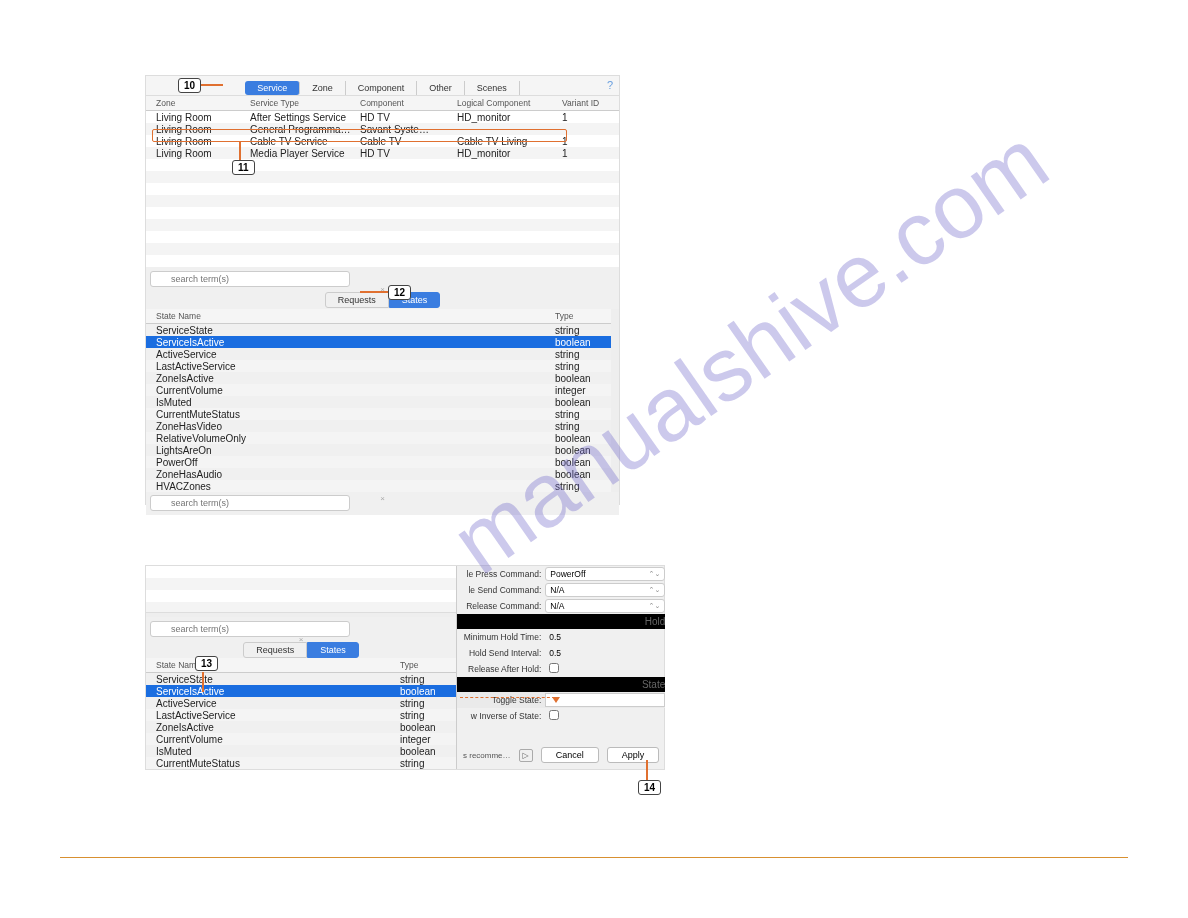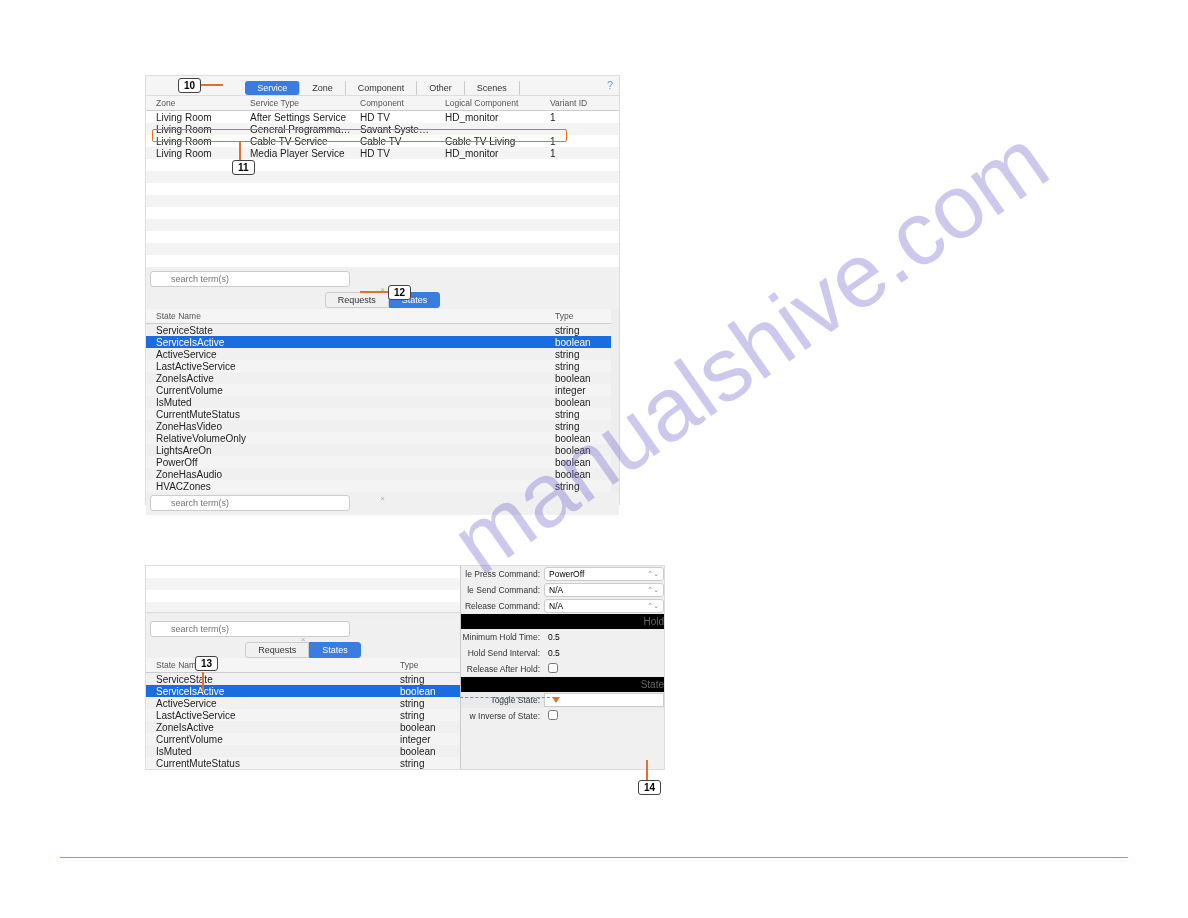--- a/index.html
+++ b/index.html
@@ -49,21 +49,21 @@
   .table-body { background: #fff; }
   .table-row { display: flex; font-size: 10px; color: #222; height: 12px; align-items: center; }
   .table-row > div { padding: 0 4px; overflow: hidden; white-space: nowrap; text-overflow: ellipsis; }
   .table-row.striped { background: #f4f4f4; }
   .table-row.selected { background: #1a6de0; color: #fff; }
   .blank-rows { height: 100px; background: repeating-linear-gradient(to bottom, #fff 0, #fff 12px, #f4f4f4 12px, #f4f4f4 24px); }
   
   .col-zone { width: 100px; padding-left: 10px !important; }
   .col-svc { width: 110px; }
   .col-comp { width: 85px; }
-  .col-logcomp { width: 105px; }
+  .col-logcomp { width: 105px; margin-left: 12px; }
   .col-var { width: 60px; }
   
   .col-sname { flex: 1; padding-left: 10px !important; }
   .col-stype { width: 60px; }
   .scroll-gutter { width: 8px; background: #eee; }
   
   .col-sname2 { width: 250px; padding-left: 10px !important; }
   .col-stype2 { width: 60px; }
   
   .search-bar { display: flex; padding: 4px; background: #f0f0f0; }
@@ -364,17 +364,23 @@
       <div class="section-head">State</div>
       <div class="form-row" style="background:#eaeaea;">
         <div class="form-label">Toggle State:</div>
         <div class="form-input"></div>
       </div>
       <div class="form-row">
         <div class="form-label">w Inverse of State:</div>
         <div class="form-check"><input type="checkbox" style=""></div>
       </div>
       <div style="flex:1;"></div>
+      <div class="btn-row">
+        <span class="recomme">s recomme…</span>
+        <span class="play-icon">▷</span>
+        <div class="btn">Cancel</div>
+        <div class="btn">Apply</div>
+      </div>
     </div>
   </div>
 </div>
 
 <div class="footer-line"></div>
 
 </body></html>

